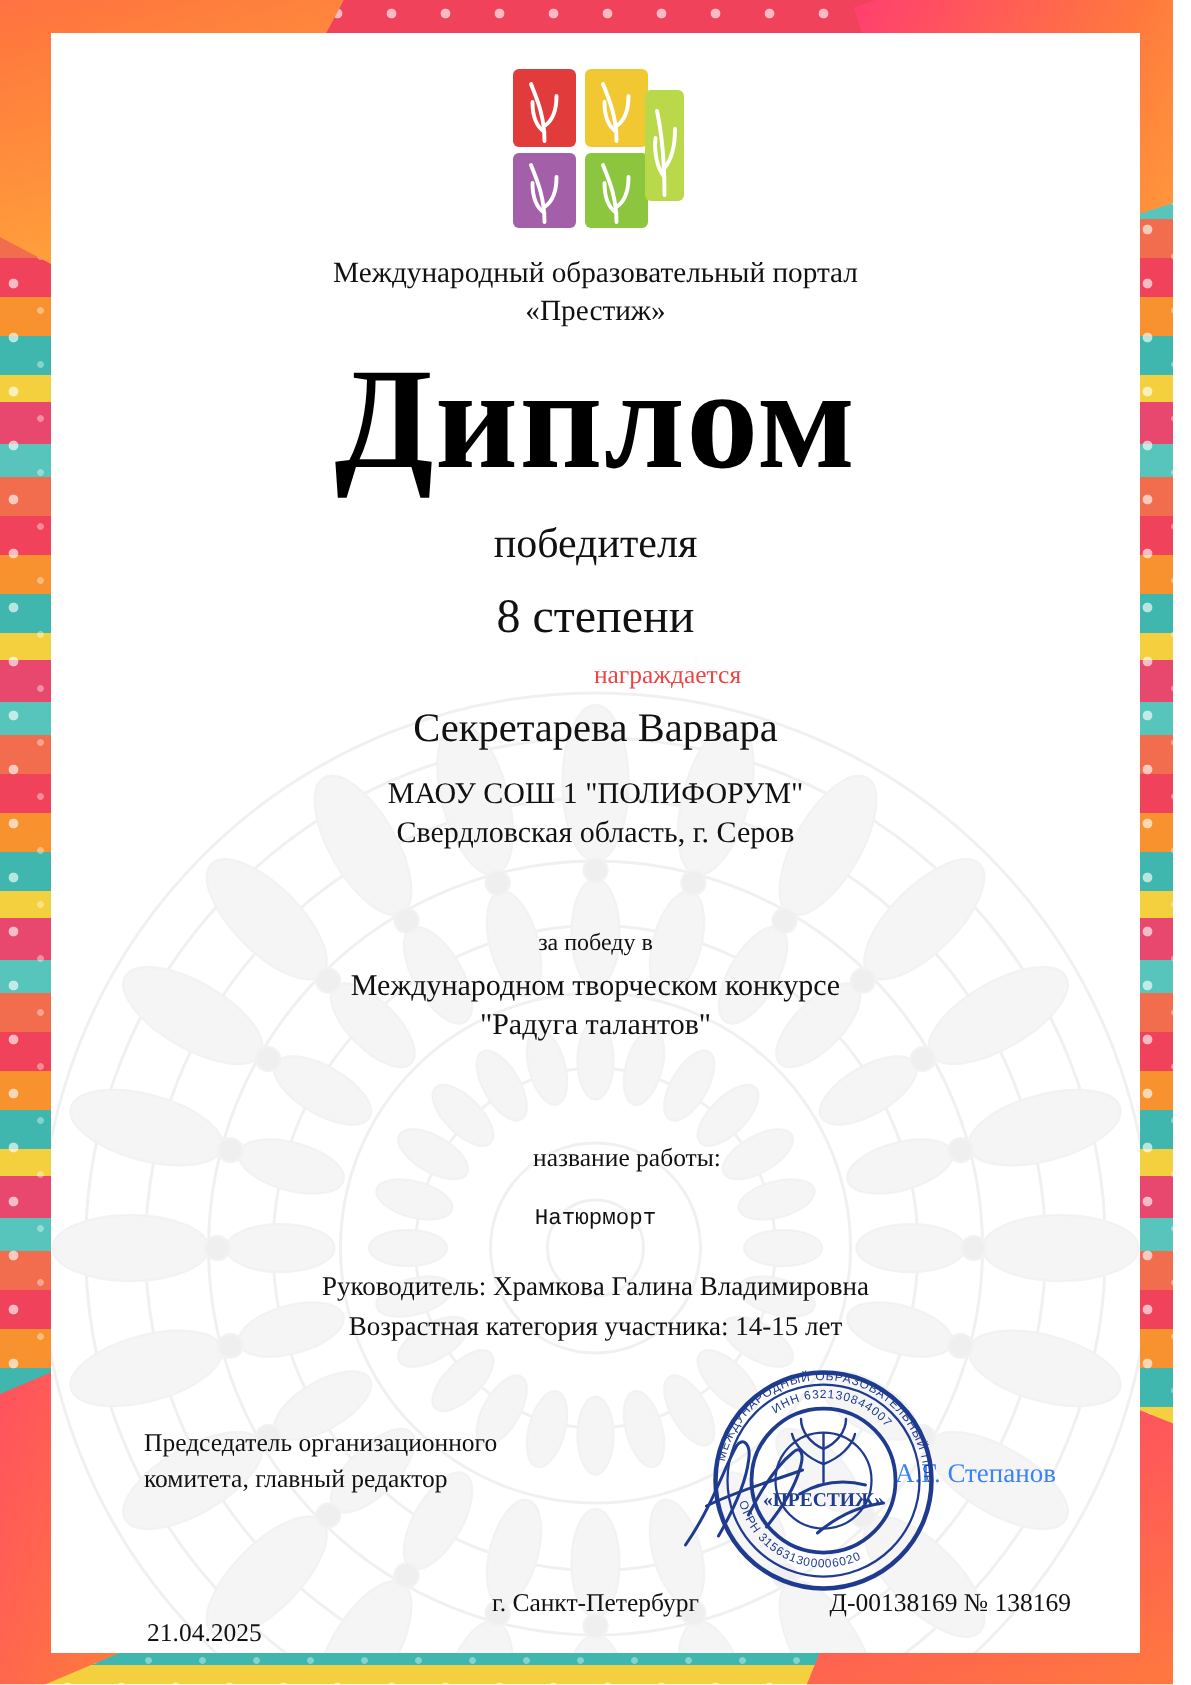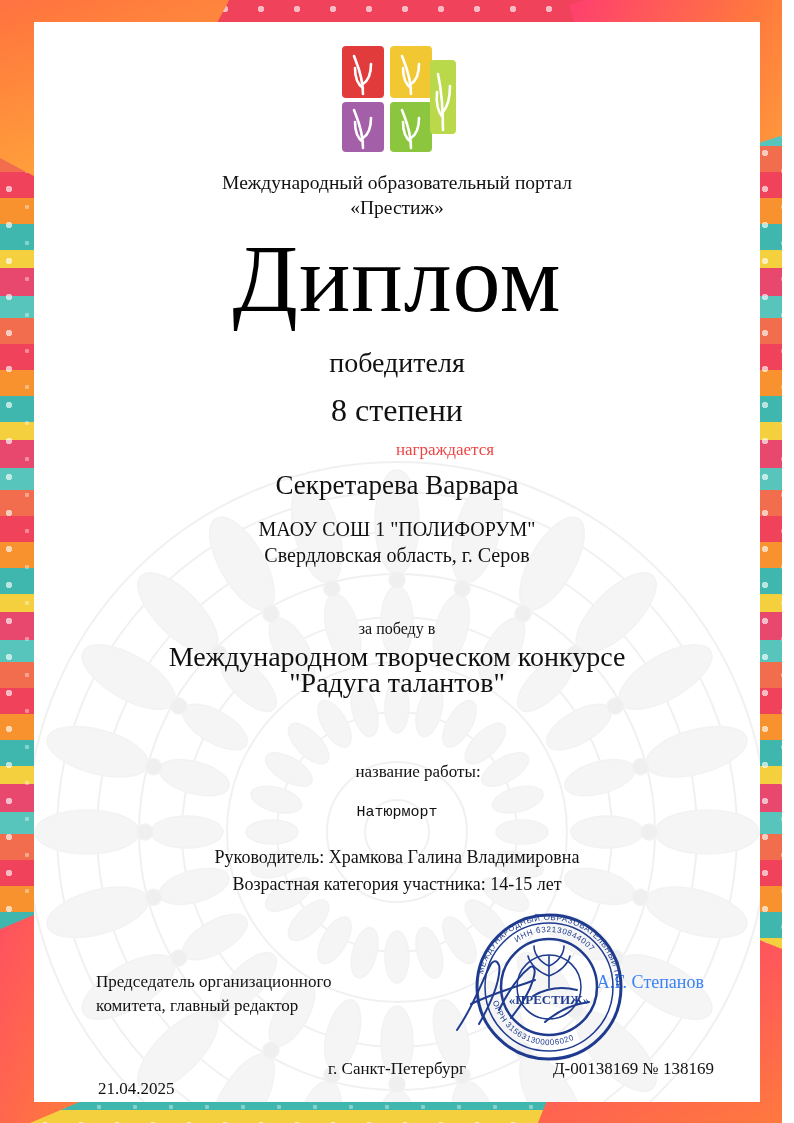--- a/index.html
+++ b/index.html
@@ -105,20 +105,21 @@
     color: #111;
   }
   .title-diploma {
     position: absolute;
     top: 205px;
     width: 100%;
     font-size: 96px;
     line-height: 104px;
     letter-spacing: 1px;
     color: #000;
+    font-weight: bold;
   }
   .subtitle-winner {
     position: absolute;
     top: 325px;
     width: 100%;
     font-size: 28px;
     color: #111;
   }
   .degree {
     position: absolute;
@@ -154,21 +155,21 @@
     position: absolute;
     top: 598px;
     width: 100%;
     font-size: 16px;
     color: #111;
   }
   .contest {
     position: absolute;
     top: 622px;
     width: 100%;
-    font-size: 28px;
+    font-size: 20px;
     line-height: 26px;
     color: #111;
   }
   .work-label {
     position: absolute;
     top: 738px;
     width: 100%;
     font-size: 17px;
     line-height: 24px;
     color: #111;
@@ -188,21 +189,21 @@
     width: 100%;
     font-size: 18px;
     line-height: 27px;
     color: #111;
   }
 
   
   .chair-block {
     position: absolute;
     left: 62px;
-    top: 948px;
+    top: 928px;
     text-align: left;
     font-size: 17px;
     line-height: 24px;
     color: #111;
   }
   .chair-name {
     position: absolute;
     right: 56px;
     top: 950px;
     font-size: 18px;

